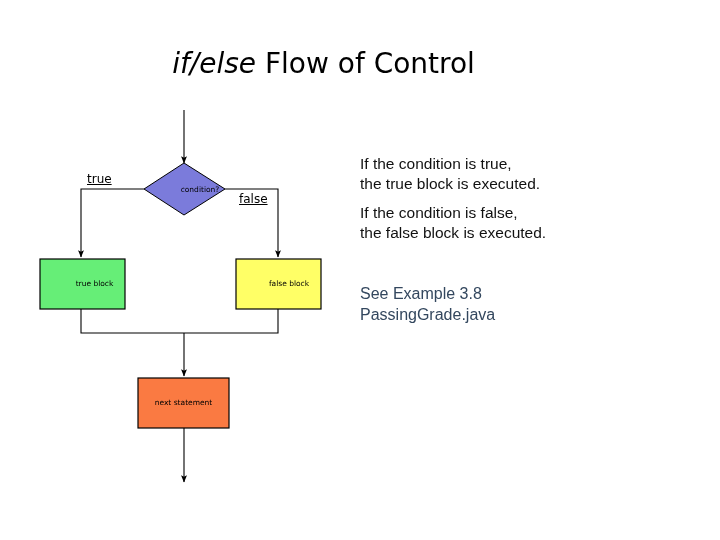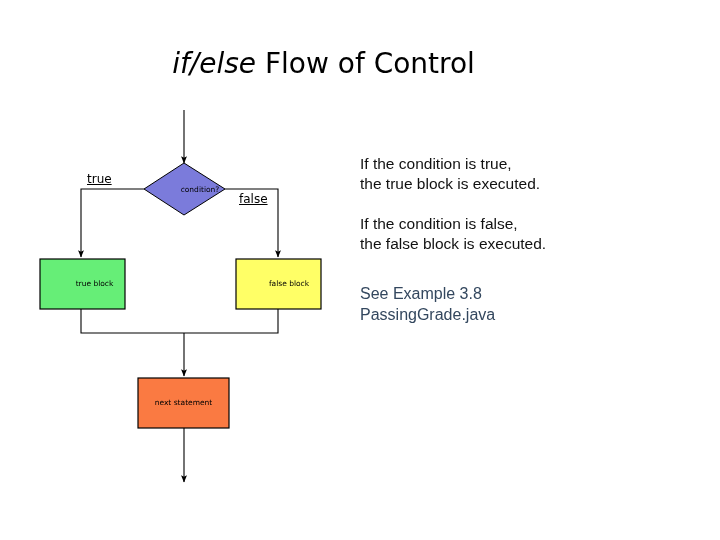--- a/index.html
+++ b/index.html
@@ -70,21 +70,21 @@
     white-space: pre-line;
   }
   #note-true {
     left: 360px;
     top: 154px;
     font-size: 15.5px;
     line-height: 20px;
   }
   #note-false {
     left: 360px;
-    top: 214px;
+    top: 203px;
     font-size: 15.5px;
     line-height: 20px;
   }
   #note-example {
     left: 360px;
     top: 283px;
     font-size: 16px;
     line-height: 21px;
     color: #33475e;
   }

